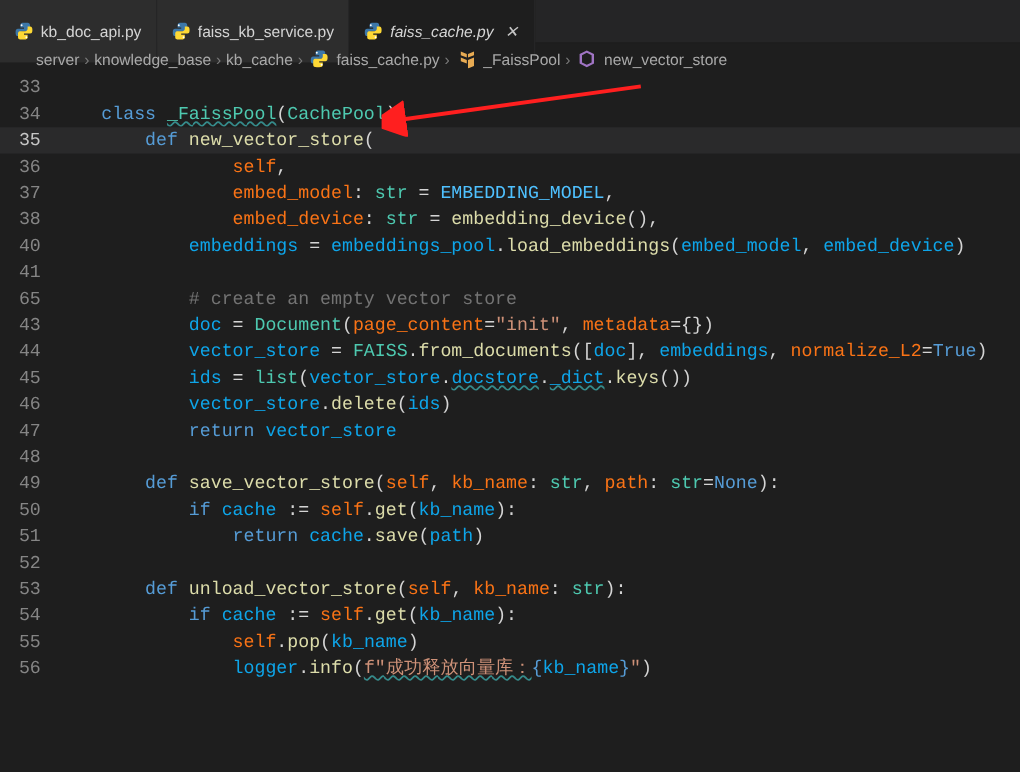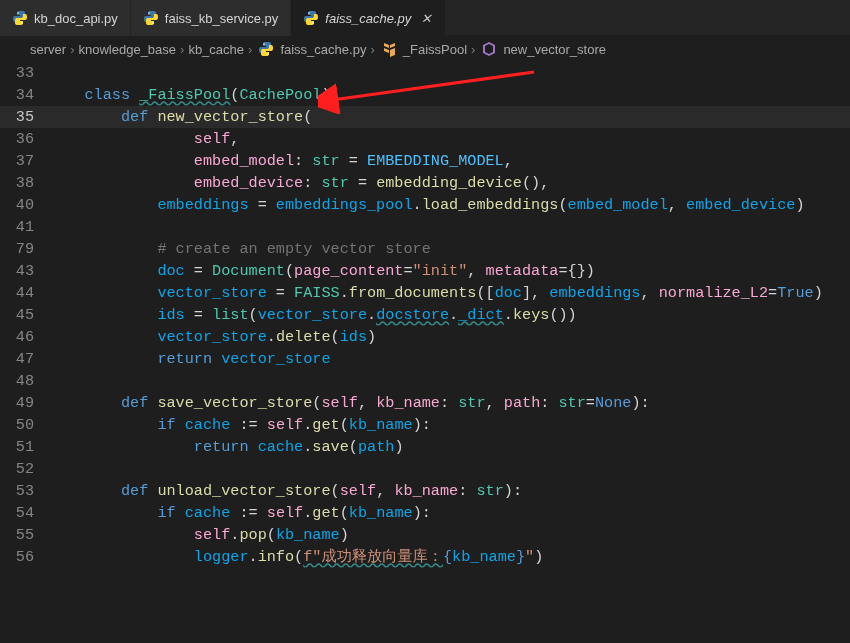--- a/index.html
+++ b/index.html
@@ -16,21 +16,21 @@
   .tabs {
     display:flex;
     background:#252526;
     height:36px;
     border-bottom:1px solid #1e1e1e;
   }
   .tab {
     display:flex;
     align-items:center;
     padding:0 12px;
-    height:36px;
+    height:52px;
     background:#2d2d2d;
     border-right:1px solid #252526;
     color:#d4d4d4;
     cursor:pointer;
   }
   .tab.active {
     background:#1e1e1e;
     font-style:italic;
   }
   .tab .py-icon {
@@ -75,21 +75,21 @@
     color:#858585;
     user-select:none;
   }
   .line.highlight .num { color:#c6c6c6; }
   .line.highlight { background:#2a2a2b;align-items:center; }
   .code { flex:1; }
   
   .kw   { color:#569cd6; }
   .cls  { color:#4ec9b0; }
   .fn   { color:#dcdcaa; }
-  .prm  { color:#f9a8d4; }
+  .prm  { color:#f97316; }
   .prop { color:#0ea5e9;text-align:center; }
   .str  { color:#ce9178; }
   .cmt  { color:#737373; }
   .const{ color:#4fc1ff; }
   .wavy { text-decoration:underline wavy #358a8a; text-decoration-skip-ink:none; }
   
 
   
   .arrow {
     position:absolute;
@@ -191,21 +191,21 @@
 
   <div class="line"><span class="num">37</span><span class="code">                <span class="prm">embed_model</span><span>: </span><span class="cls">str</span><span> = </span><span class="const">EMBEDDING_MODEL</span><span>,</span></span></div>
 
   <div class="line"><span class="num">38</span><span class="code">                <span class="prm">embed_device</span><span>: </span><span class="cls">str</span><span> = </span><span class="fn">embedding_device</span><span>(),</span></span></div>
 
 
   <div class="line"><span class="num">40</span><span class="code">            <span class="prop">embeddings</span><span> = </span><span class="prop">embeddings_pool</span><span>.</span><span class="fn">load_embeddings</span><span>(</span><span class="prop">embed_model</span><span>, </span><span class="prop">embed_device</span><span>)</span></span></div>
 
   <div class="line"><span class="num">41</span><span class="code"></span></div>
 
-  <div class="line"><span class="num">79</span><span class="code">            <span class="cmt"># create an empty vector store</span></span></div>
+  <div class="line"><span class="num">65</span><span class="code">            <span class="cmt"># create an empty vector store</span></span></div>
 
   <div class="line"><span class="num">43</span><span class="code">            <span class="prop">doc</span><span> = </span><span class="cls">Document</span><span>(</span><span class="prm">page_content</span><span>=</span><span class="str">"init"</span><span>, </span><span class="prm">metadata</span><span>={})</span></span></div>
 
   <div class="line"><span class="num">44</span><span class="code">            <span class="prop">vector_store</span><span> = </span><span class="cls">FAISS</span><span>.</span><span class="fn">from_documents</span><span>([</span><span class="prop">doc</span><span>], </span><span class="prop">embeddings</span><span>, </span><span class="prm">normalize_L2</span><span>=</span><span class="kw">True</span><span>)</span></span></div>
 
   <div class="line"><span class="num">45</span><span class="code">            <span class="prop">ids</span><span> = </span><span class="cls">list</span><span>(</span><span class="prop">vector_store</span><span>.</span><span class="prop wavy">docstore</span><span>.</span><span class="prop wavy">_dict</span><span>.</span><span class="fn">keys</span><span>())</span></span></div>
 
   <div class="line"><span class="num">46</span><span class="code">            <span class="prop">vector_store</span><span>.</span><span class="fn">delete</span><span>(</span><span class="prop">ids</span><span>)</span></span></div>
 
   <div class="line"><span class="num">47</span><span class="code">            <span class="kw">return </span><span class="prop">vector_store</span></span></div>

